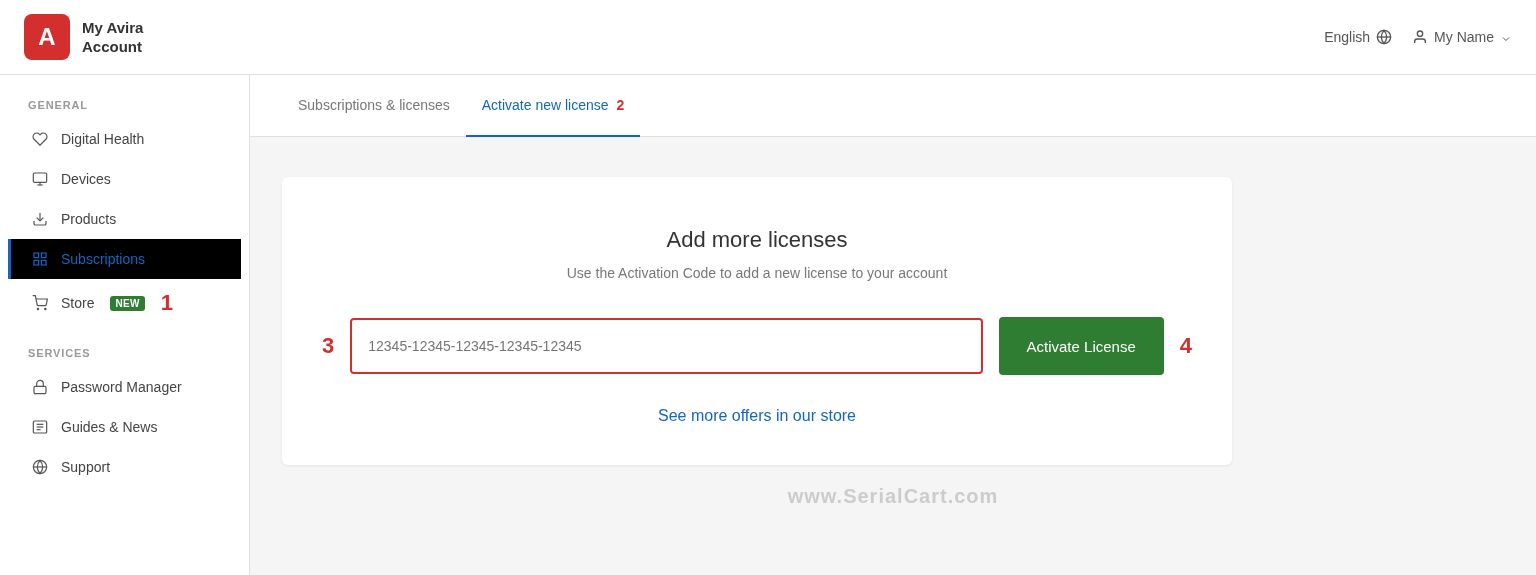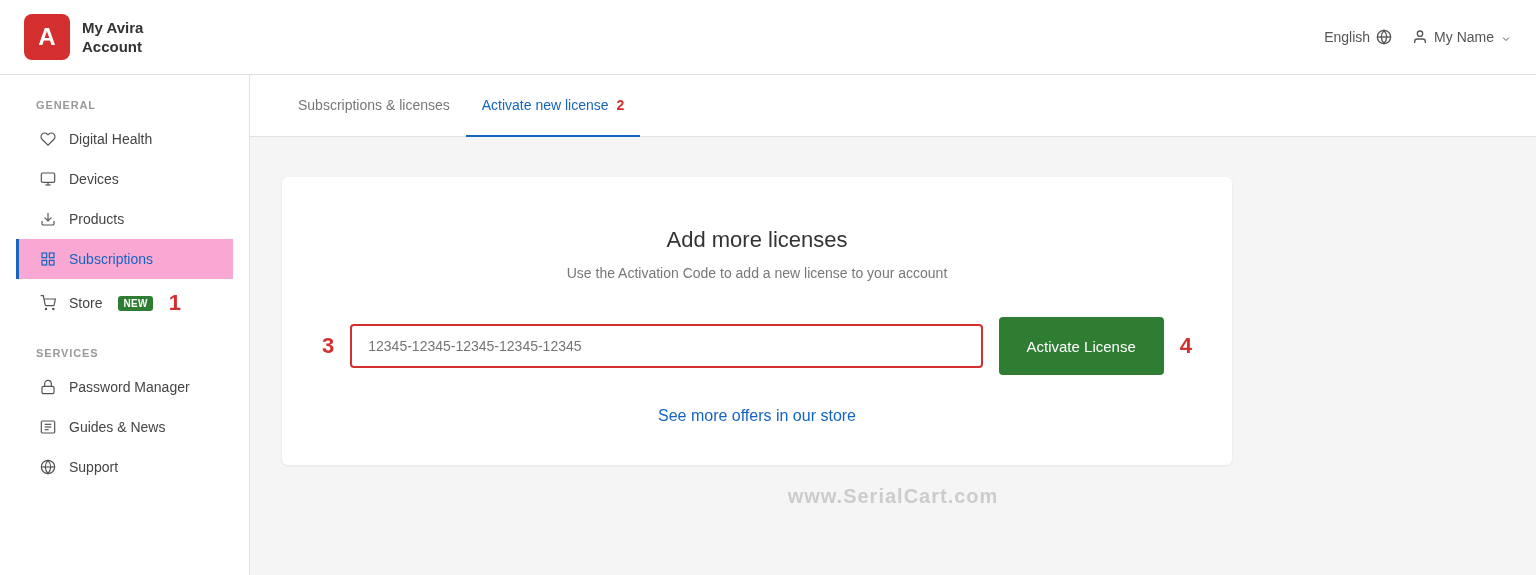--- a/index.html
+++ b/index.html
@@ -32,21 +32,21 @@
     .user-menu { display: flex; align-items: flex-end; gap: 6px; color: #555; cursor: pointer; font-size: 14px; }
 
     
     .layout { display: flex; min-height: calc(100vh - 75px); }
 
     
     .sidebar {
       width: 250px;
       background: #fff;
       border-right: 1px solid #e0e0e0;
-      padding: 24px 16px;
+      padding: 24px 8px;
       flex-shrink: 0;
     }
     .sidebar-section-label {
       font-size: 11px;
       font-weight: 700;
       color: #999;
       letter-spacing: 0.08em;
       padding: 0 20px 8px 20px;
       text-transform: uppercase;
     }
@@ -55,21 +55,21 @@
       align-items: center;
       gap: 12px;
       padding: 11px 20px;
       color: #444;
       cursor: pointer;
       font-size: 14px;
       font-weight: 400;
       border-left: 3px solid transparent;
     }
     .sidebar-item.active {
-      background: #f9a8d4;
+      background: #000000;
       border-left: 3px solid #1565c0;
       color: #1565c0;
     }
     .sidebar-item .icon { width: 18px; height: 18px; display: flex; align-items: center; justify-content: center; flex-shrink: 0; }
     .new-badge {
       background: #2e7d32;
       color: white;
       font-size: 10px;
       font-weight: 700;
       padding: 2px 5px;
@@ -113,21 +113,21 @@
       padding: 50px 40px 40px 40px;
       max-width: 950px;
       box-shadow: 0 1px 3px rgba(0,0,0,0.07);
     }
     .card-title { text-align: center; font-size: 22px; font-weight: 500; color: #333; margin-bottom: 12px; }
     .card-subtitle { text-align: center; font-size: 14px; color: #777; margin-bottom: 36px; }
 
     .activation-row { display: flex; align-items: center; gap: 16px; margin-bottom: 32px; }
     .activation-input {
       flex: 1;
-      height: 44px;
+      height: 56px;
       border: 2px solid #d32f2f;
       border-radius: 4px;
       padding: 0 16px;
       font-size: 14px;
       color: #bbb;
       outline: none;
     }
     .activate-btn {
       height: 58px;
       background: #2e7d32;

